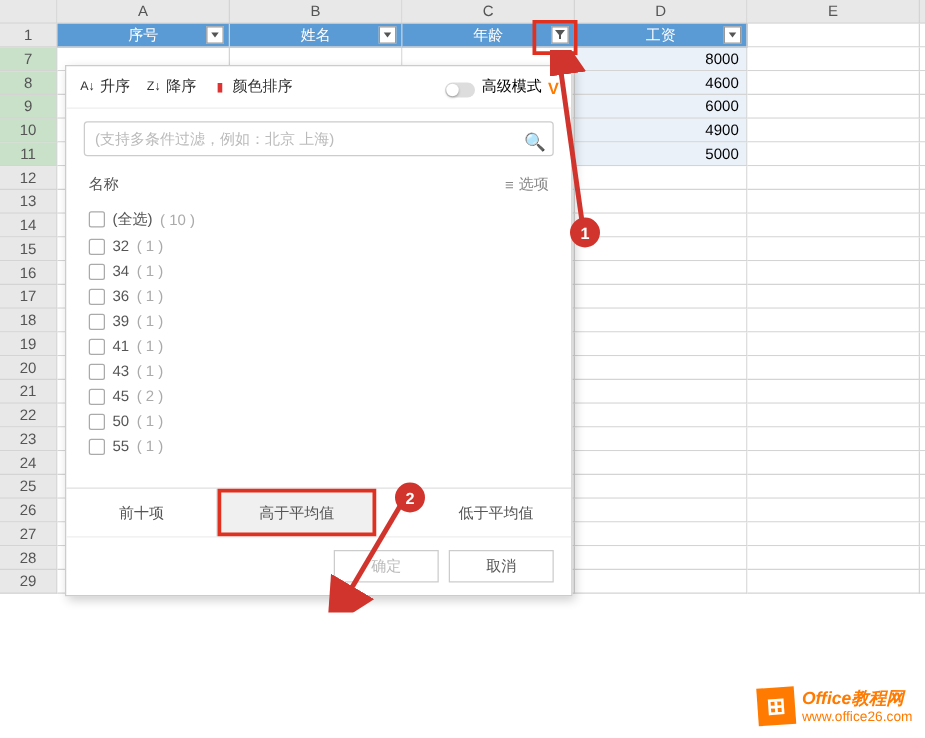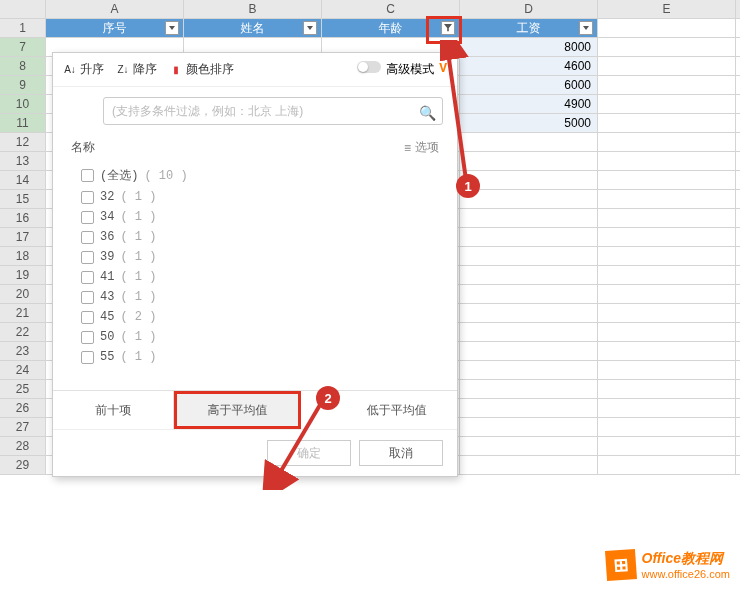--- a/index.html
+++ b/index.html
@@ -17,38 +17,38 @@
     
     .red-box1 { position: absolute; left: 426px; top: 16px; width: 36px; height: 28px; border: 3px solid #e03020; pointer-events: none; }
     
     .filter-icon-active { position: absolute; right: 4px; width: 14px; height: 14px; background: #fff; border: 1px solid #999; display: flex; align-items: center; justify-content: center; }
     .funnel { width: 8px; height: 8px; }
     
     .panel { position: absolute; left: 52px; top: 52px; width: 406px; background: #fff; border: 1px solid #ccc; box-shadow: 2px 3px 8px rgba(0,0,0,0.2); }
     .toolbar { display: flex; align-items: center; padding: 8px 10px; gap: 12px; border-bottom: 1px solid #eee; }
     .tb-item { display: flex; align-items: center; gap: 3px; color: #333; cursor: pointer; }
     .tb-icon { width: 14px; height: 14px; display: inline-flex; align-items: center; justify-content: center; font-size: 10px; }
-    .adv-toggle { margin-left: auto; display: flex; align-items: flex-start; gap: 5px; font-family: Liberation Mono, monospace; }
+    .adv-toggle { margin-left: auto; display: flex; align-items: flex-end; gap: 5px; }
     .toggle-sw { width: 24px; height: 12px; background: #ddd; border-radius: 6px; position: relative; }
     .toggle-sw::after { content: ""; position: absolute; width: 10px; height: 10px; background: #fff; border-radius: 50%; top: 1px; left: 1px; box-shadow: 0 1px 2px rgba(0,0,0,0.3); }
     .v-badge { color: #ff7a00; font-weight: bold; font-size: 13px; }
     
     .tab-row { display: flex; align-items: center; padding: 10px 14px 0; gap: 24px; border-bottom: 1px solid #eee; }
     .tab { padding-bottom: 8px; color: #555; cursor: pointer; }
     .tab.active { color: #1ea85c; border-bottom: 2px solid #1ea85c; }
     .tab-right { margin-left: auto; display: flex; gap: 18px; }
     
-    .search-wrap { padding: 10px 14px; margin-left: 36px; }
+    .search-wrap { padding: 10px 14px; }
     .search-box { width: 100%; height: 28px; border: 1px solid #ccc; border-radius: 3px; padding: 0 28px 0 8px; color: #bbb; position: relative; display: flex; align-items: center; }
     .search-icon { position: absolute; right: 20px; top: 18px; color: #999; font-size: 14px; }
     
     .list-head { display: flex; justify-content: space-between; padding: 4px 18px; color: #555; }
     .opt-link { color: #888; display: flex; align-items: center; gap: 4px; }
     
-    .list { padding: 4px 18px 10px; height: 230px; font-family: Liberation Mono, monospace; }
+    .list { padding: 4px 8px 10px; height: 230px; }
     .li { display: flex; align-items: center; gap: 6px; padding: 3px 10px; color: #555; }
     .cb { width: 13px; height: 13px; border: 1px solid #aaa; border-radius: 2px; background: #fff; }
     .cnt { color: #aaa; }
     
     .btn-row { display: flex; border-top: 1px solid #e0e0e0; }
     .big-btn { flex: 1; height: 38px; display: flex; align-items: center; justify-content: center; color: #555; cursor: pointer; border-right: 1px solid #e0e0e0; }
     .big-btn:last-child { border-right: none; margin-left: 36px; }
     .big-btn.hl { border: 3px solid #e03020; background: #f0f0f0; }
     
     .confirm-row { display: flex; justify-content: flex-end; gap: 8px; padding: 10px 14px; border-top: 1px solid #eee; }

